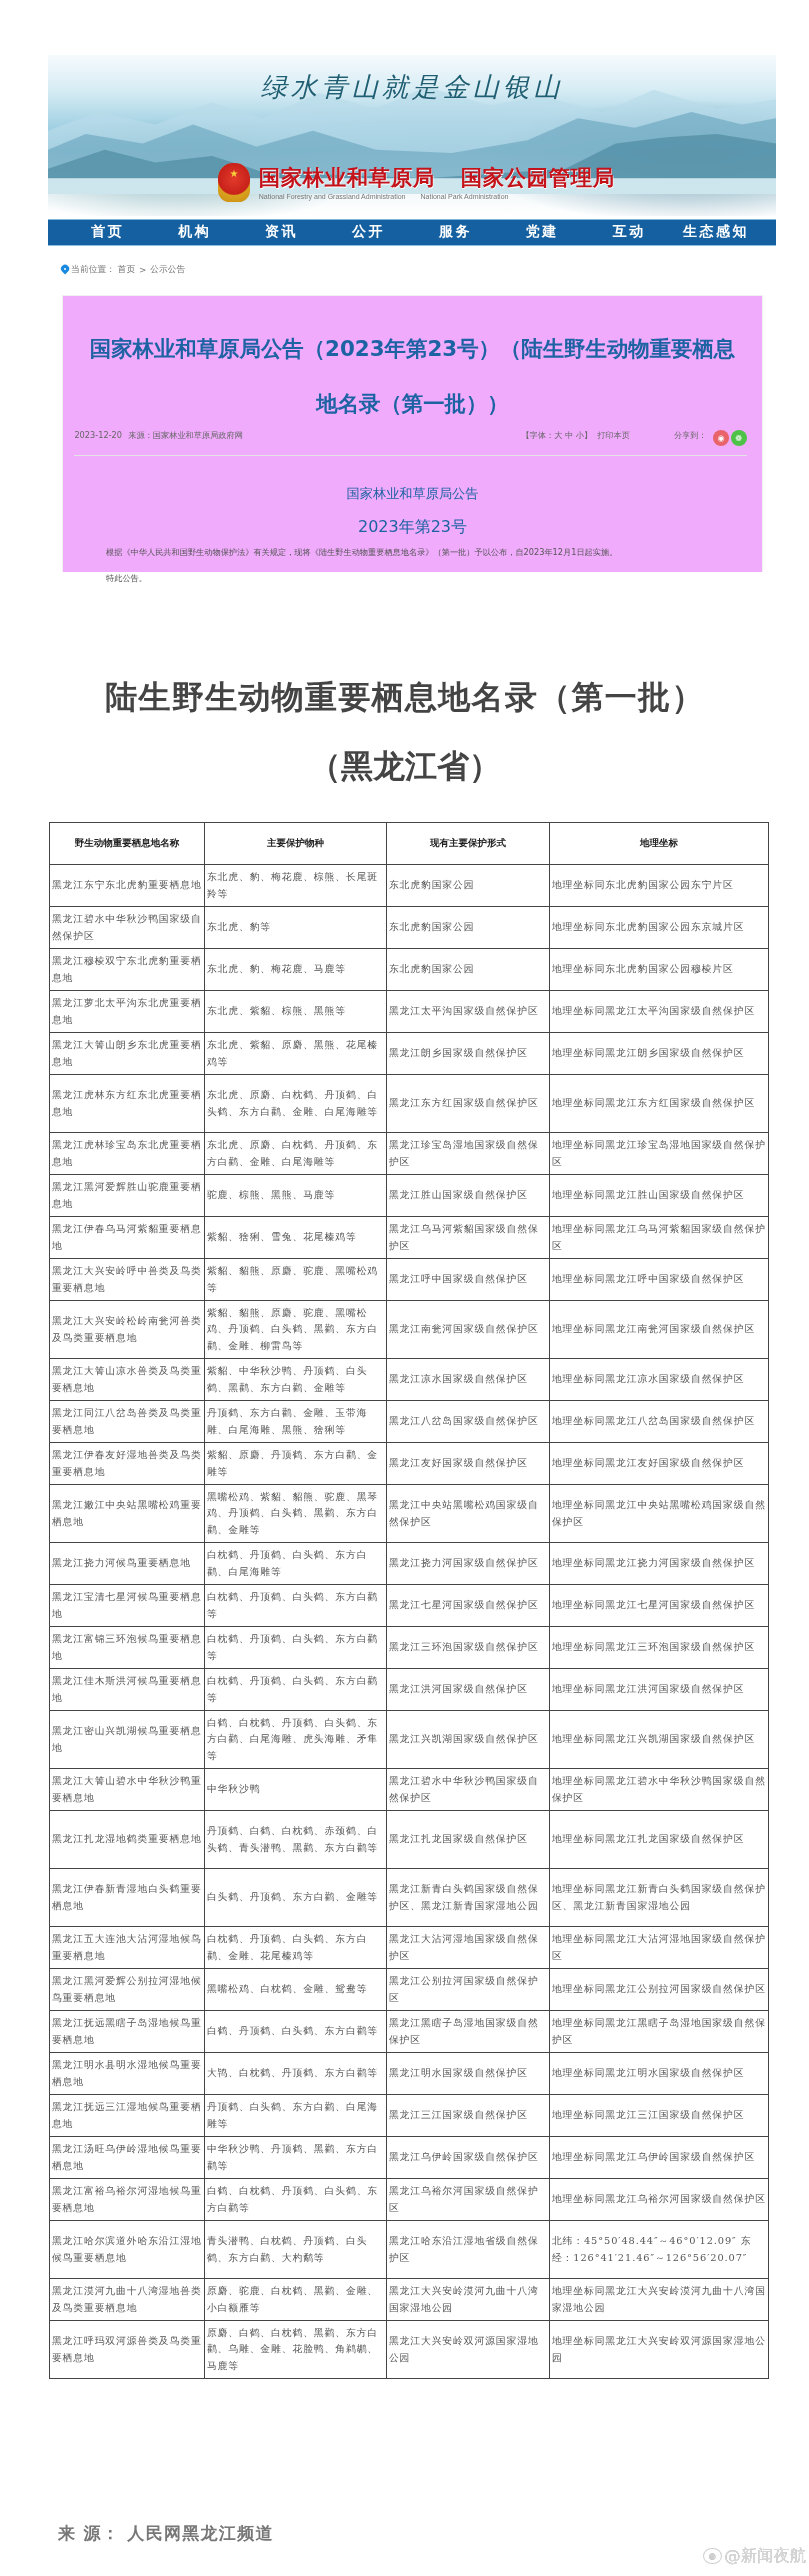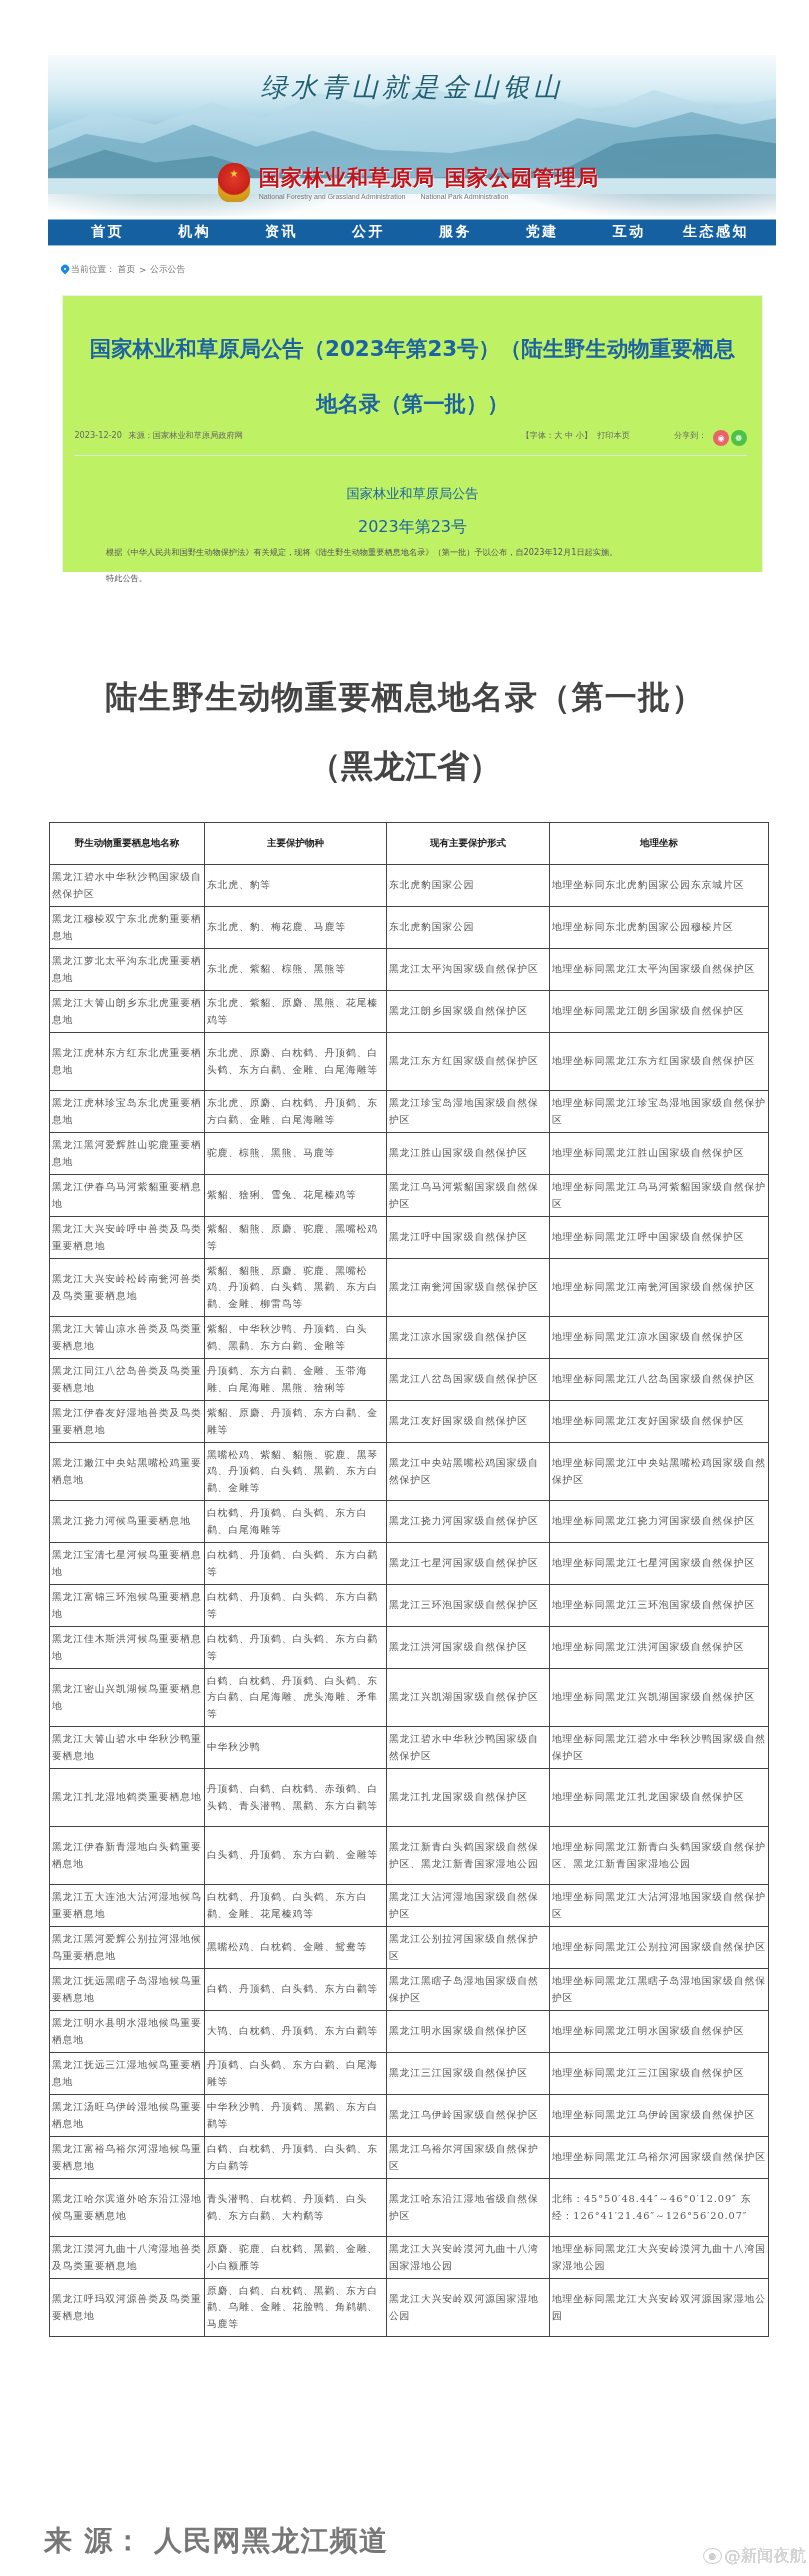--- a/index.html
+++ b/index.html
@@ -30,21 +30,21 @@
   .emblem {
     width: 32px; height: 39px; border-radius: 15px 15px 11.4px 11.4px;
     background: radial-gradient(circle at 50% 40%, #e23a2a 0%, #c8211a 55%, #d9a21e 60%, #c98c12 100%);
     position: relative;
   }
   .emblem::after {
     content: "★"; position: absolute; left: 0; right: 0; top: 5px; text-align: center;
     color: #f5d23a; font-size: 10px;
   }
   .org-names { display: flex; flex-direction: column; }
-  .org-cn { display: flex; gap: 10px; }
+  .org-cn { display: flex; gap: 26px; }
   .org-cn span {
     font-family: "DejaVu Sans", sans-serif; font-weight: bold; color: #c4121b; font-size: 21.4px; letter-spacing: 0.6px;
     text-shadow: 0.6px 0.6px 0 #fff;
   }
   .org-en { display: flex; gap: 15px; margin-top: 1.3px; }
   .org-en span { font-family: "Liberation Sans", sans-serif; font-size: 7px; color: #777; }
 
   
   .nav {
     position: absolute; left: 48px; top: 219px; width: 728px; height: 26.5px;
@@ -67,21 +67,21 @@
     background: #1a8ae0; transform: rotate(-45deg);
   }
   .pin::after {
     content: ""; position: absolute; left: 2.5px; top: 2.5px; width: 2.5px; height: 2.5px; border-radius: 50%; background: #fff;
   }
   .breadcrumb .sep { margin: 0 1.3px; }
 
   
   .card {
     position: absolute; left: 62px; top: 295px; width: 701px; height: 277px;
-    border: 0.6px solid #f0f0f0; border-bottom: none; background: #bef264;
+    border: 0.6px solid #f0f0f0; border-bottom: none; background: #f0abfc;
   }
   .card .title {
     position: absolute; left: 19px; right: 19px; top: 25px;
     text-align: center; font-size: 21.4px; line-height: 55px; color: #1d63a3;
   }
   .card .meta {
     position: absolute; left: 11.4px; right: 15px; top: 134px; height: 19px;
     display: flex; align-items: flex-start; font-size: 8.2px; color: #666;
   }
   .meta .date { margin-right: 6.3px; }
@@ -130,21 +130,21 @@
   th {
     height: 42px; font-family: "DejaVu Serif", serif; font-size: 9.5px; font-weight: bold; color: #222; text-align: center;
   }
   td {
     font-family: "DejaVu Serif", serif; font-size: 9.8px; line-height: 16.4px; color: #555;
     padding: 1.3px 1.9px; letter-spacing: 0.9px; text-align: left;
   }
 
   
   .source {
-    position: absolute; left: 44px; top: 2522px; font-size: 28px; font-weight: bold; color: #777; letter-spacing: 1.3px;
+    position: absolute; left: 58px; top: 2522px; font-size: 17px; font-weight: bold; color: #777; letter-spacing: 1.3px;
   }
   .watermark {
     position: absolute; right: 3.8px; top: 2545px; font-size: 16.4px; color: #dcdcdc;
     text-shadow: 0 0 0.6px #999; display: flex; align-items: center; gap: 2.5px;
   }
   .watermark .wb {
     width: 19px; height: 16.4px; border: 1.3px solid #cfcfcf; border-radius: 50%; font-size: 8.8px; display: inline-flex;
     align-items: center; justify-content: center; color: #cfcfcf;
   }
 </style>
@@ -230,20 +230,26 @@
     <thead>
       <tr>
         <th>野生动物重要栖息地名称</th>
         <th>主要保护物种</th>
         <th>现有主要保护形式</th>
         <th>地理坐标</th>
       </tr>
     </thead>
     <tbody id="tbody">
         <tr style="height: 42px;">
+          <td>黑龙江东宁东北虎豹重要栖息地</td>
+          <td>东北虎、豹、梅花鹿、棕熊、长尾斑羚等</td>
+          <td>东北虎豹国家公园</td>
+          <td>地理坐标同东北虎豹国家公园东宁片区</td>
+        </tr>
+        <tr style="height: 42px;">
           <td>黑龙江碧水中华秋沙鸭国家级自然保护区</td>
           <td>东北虎、豹等</td>
           <td>东北虎豹国家公园</td>
           <td>地理坐标同东北虎豹国家公园东京城片区</td>
         </tr>
         <tr style="height: 42px;">
           <td>黑龙江穆棱双宁东北虎豹重要栖息地</td>
           <td>东北虎、豹、梅花鹿、马鹿等</td>
           <td>东北虎豹国家公园</td>
           <td>地理坐标同东北虎豹国家公园穆棱片区</td>

